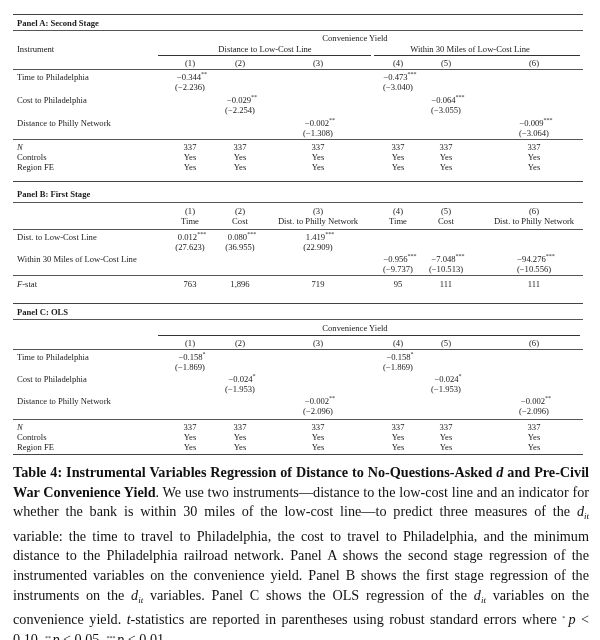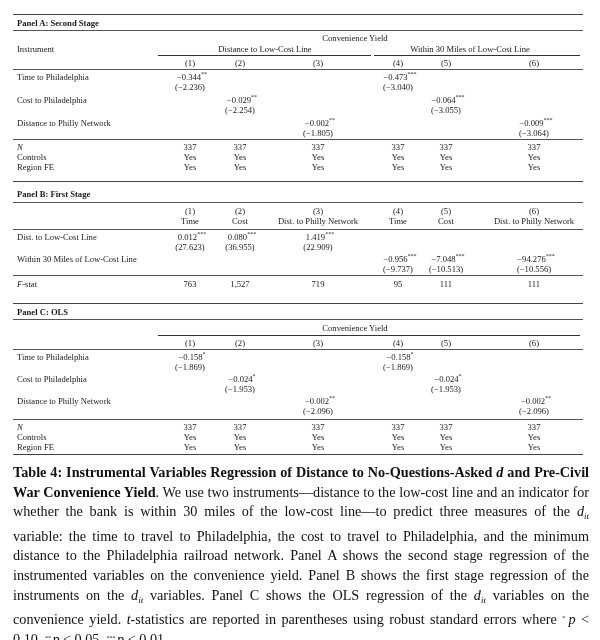--- a/index.html
+++ b/index.html
@@ -48,21 +48,21 @@
       <div class="t c" style="left: 190px; top: 82px;">(−2.236)</div>
       <div class="t c" style="left: 398px; top: 72px; margin-left: 2px;"><span>−0.473</span><sup>***</sup></div>
       <div class="t c" style="left: 398px; top: 82px;">(−3.040)</div>
       <div class="t" style="left: 17px; top: 95px;">Cost to Philadelphia</div>
       <div class="t c" style="left: 240px; top: 95px; margin-left: 2px;"><span>−0.029</span><sup>**</sup></div>
       <div class="t c" style="left: 240px; top: 105px;">(−2.254)</div>
       <div class="t c" style="left: 446px; top: 95px; margin-left: 2px;"><span>−0.064</span><sup>***</sup></div>
       <div class="t c" style="left: 446px; top: 105px;">(−3.055)</div>
       <div class="t" style="left: 17px; top: 118px;">Distance to Philly Network</div>
       <div class="t c" style="left: 318px; top: 118px; margin-left: 2px;"><span>−0.002</span><sup>**</sup></div>
-      <div class="t c" style="left: 318px; top: 128px;">(−1.805)</div>
+      <div class="t c" style="left: 318px; top: 128px;">(−1.308)</div>
       <div class="t c" style="left: 534px; top: 118px; margin-left: 2px;"><span>−0.009</span><sup>***</sup></div>
       <div class="t c" style="left: 534px; top: 128px;">(−3.064)</div>
     </div>
   <div class="rule" style="top:139px"></div>
   <div id="panelA-stats">
       <div class="t it" style="left: 17px; top: 142px;">N</div>
       <div class="t c" style="left: 190px; top: 142px;">337</div>
       <div class="t c" style="left: 240px; top: 142px;">337</div>
       <div class="t c" style="left: 318px; top: 142px;">337</div>
       <div class="t c" style="left: 398px; top: 142px;">337</div>
@@ -115,21 +115,21 @@
       <div class="t c" style="left: 398px; top: 264px;">(−9.737)</div>
       <div class="t c" style="left: 446px; top: 254px; margin-left: 2px;"><span>−7.048</span><sup>***</sup></div>
       <div class="t c" style="left: 446px; top: 264px;">(−10.513)</div>
       <div class="t c" style="left: 534px; top: 254px; margin-left: 2px;"><span>−94.276</span><sup>***</sup></div>
       <div class="t c" style="left: 534px; top: 264px;">(−10.556)</div>
     </div>
   <div class="rule" style="top:275px"></div>
   <div class="t" style="left:17px;top:279px"><span class="it">F</span><span>-stat</span></div>
   <div id="panelB-fstat">
       <div class="t c" style="left: 190px; top: 279px;">763</div>
-      <div class="t c" style="left: 240px; top: 279px;">1,527</div>
+      <div class="t c" style="left: 240px; top: 279px;">1,896</div>
       <div class="t c" style="left: 318px; top: 279px;">719</div>
       <div class="t c" style="left: 398px; top: 279px;">95</div>
       <div class="t c" style="left: 446px; top: 279px;">111</div>
       <div class="t c" style="left: 534px; top: 279px;">111</div>
     </div>
 
   <div class="rule thick" style="top:303px"></div>
   <div class="t b" style="left:17px;top:307px">Panel C: OLS</div>
   <div class="rule" style="top:319px"></div>
   <div class="t c" style="left:355px;top:323px">Convenience Yield</div>

